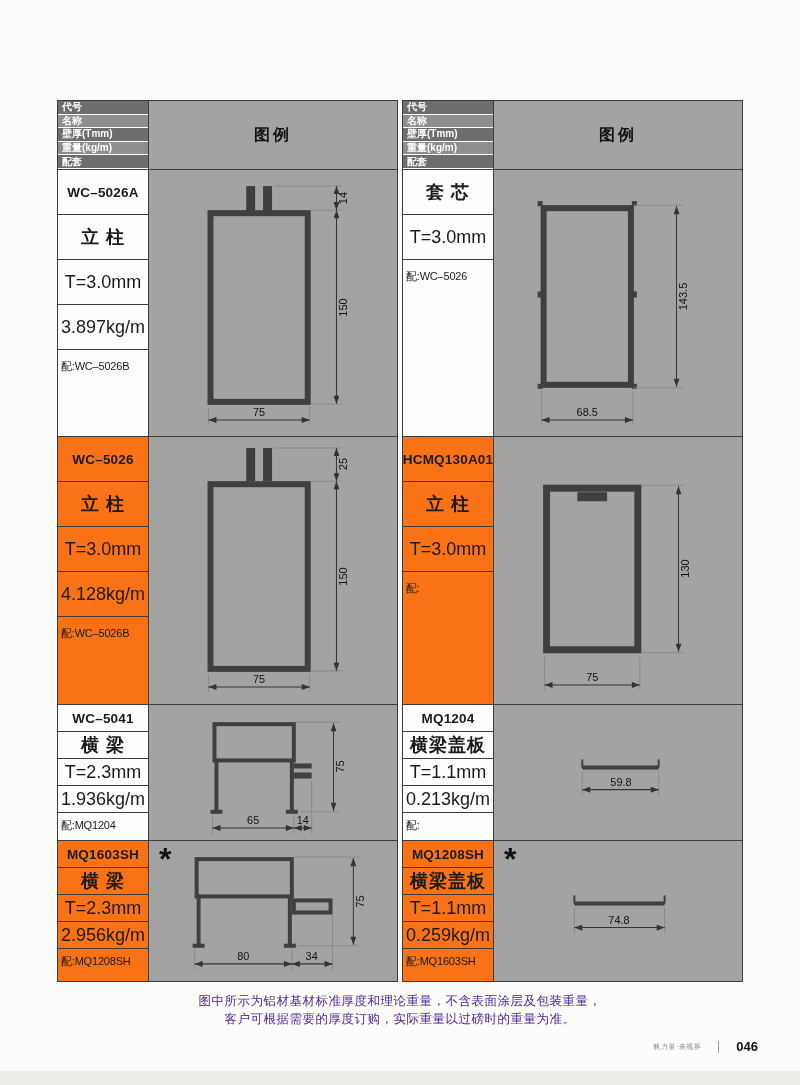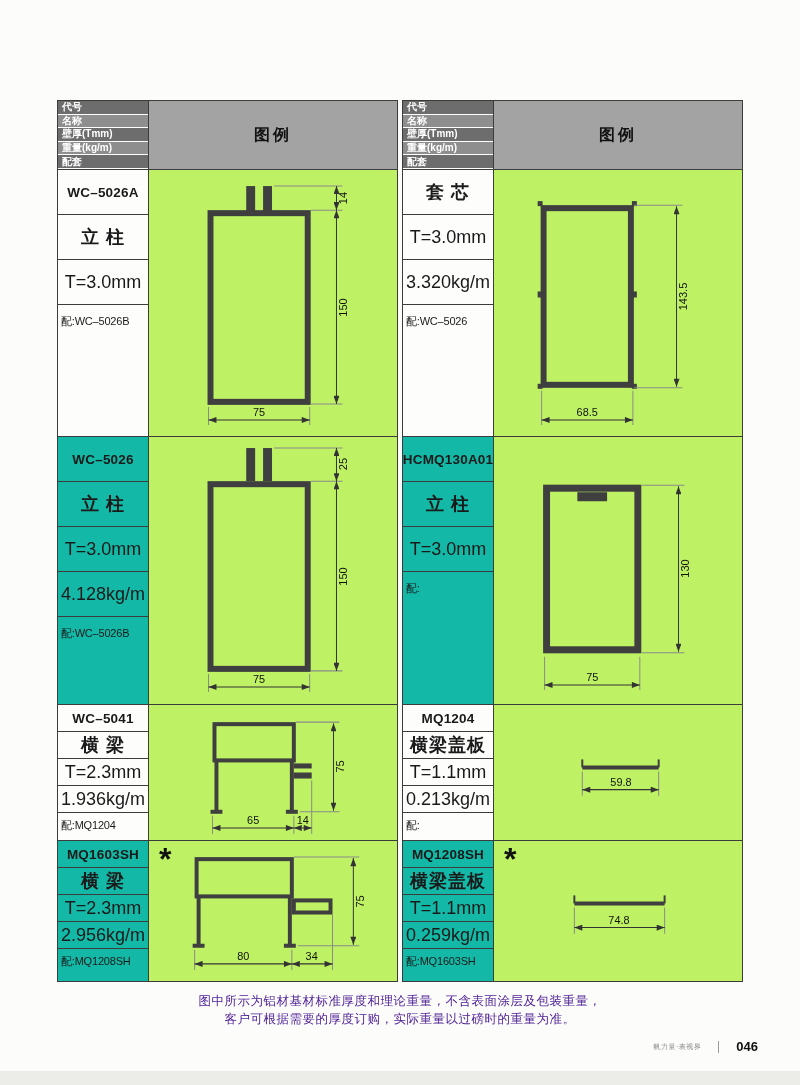--- a/index.html
+++ b/index.html
@@ -32,22 +32,22 @@
   .labels{width:91px;box-sizing:border-box;border-right:1px solid #3c3c3c;display:flex;flex-direction:column;}
   .cell{box-sizing:border-box;border-bottom:1px solid #3c3c3c;display:flex;align-items:center;justify-content:center;
         font-size:18px;background:#fdfdfc;}
   .tall .cell{height:45px;}
   .short .cell{height:27px;}
   .cell.code{font-weight:bold;font-size:13.5px;letter-spacing:0.2px;}
   .cell.name{font-weight:bold;letter-spacing:1px;}
   .cell.match{flex:1;border-bottom:none;justify-content:flex-start;align-items:flex-start;
               padding:9px 1px 0 3px;font-size:11px;letter-spacing:-0.2px;}
   .short .cell.match{padding-top:5px;}
-  .hl .cell{background:#14b8a6;}
-  .diagram{flex:1;position:relative;background:#bef264;}
+  .hl .cell{background:#f97316;}
+  .diagram{flex:1;position:relative;background:#a3a3a3;}
   .diagram svg{display:block;width:100%;height:100%;}
   .star{position:absolute;left:10px;top:2px;font-size:32px;font-weight:bold;color:#111;line-height:1;}
 
   
   .wall{stroke:#3f3f3f;stroke-width:6;fill:none;}
   .wall7{stroke:#3f3f3f;stroke-width:7;fill:none;}
   .wall4{stroke:#3f3f3f;stroke-width:4;fill:none;}
   .fillw{fill:#3f3f3f;stroke:none;}
   .ext{stroke:#8a8a8a;stroke-width:1;}
   .dim{stroke:#333;stroke-width:1;}
@@ -77,20 +77,21 @@
       <div class="hrow dark">配套</div>
     </div>
     <div class="hlegend">图例</div>
   </div>
 
   <div class="block tall h267">
     <div class="labels">
       <div class="cell code">WC–5026A</div>
       <div class="cell name">立 柱</div>
       <div class="cell">T=3.0mm</div>
+      <div class="cell">3.897kg/m</div>
       <div class="cell match">配:WC–5026B</div>
     </div>
     <div class="diagram">
       <svg viewBox="0 0 250 265" preserveAspectRatio="none">
         <defs>
             <marker id="a0" markerWidth="9" markerHeight="6" refX="8" refY="3" orient="auto-start-reverse" markerUnits="userSpaceOnUse" viewBox="0 0 8 6">
               <path d="M0,0L8,3L0,6Z" fill="#333"></path>
             </marker>
           </defs>
         <rect class="fillw" x="98" y="16" width="9" height="27"></rect>
@@ -249,21 +250,20 @@
       <div class="hrow mid">重量(kg/m)</div>
       <div class="hrow dark">配套</div>
     </div>
     <div class="hlegend">图例</div>
   </div>
 
   <div class="block tall h267">
     <div class="labels">
       <div class="cell name">套 芯</div>
       <div class="cell">T=3.0mm</div>
-      <div class="cell">3.320kg/m</div>
       <div class="cell match">配:WC–5026</div>
     </div>
     <div class="diagram">
       <svg viewBox="0 0 250 265" preserveAspectRatio="none">
         <defs>
             <marker id="a4" markerWidth="9" markerHeight="6" refX="8" refY="3" orient="auto-start-reverse" markerUnits="userSpaceOnUse" viewBox="0 0 8 6">
               <path d="M0,0L8,3L0,6Z" fill="#333"></path>
             </marker>
           </defs>
         <rect class="wall" x="50" y="38" width="88" height="176"></rect>

